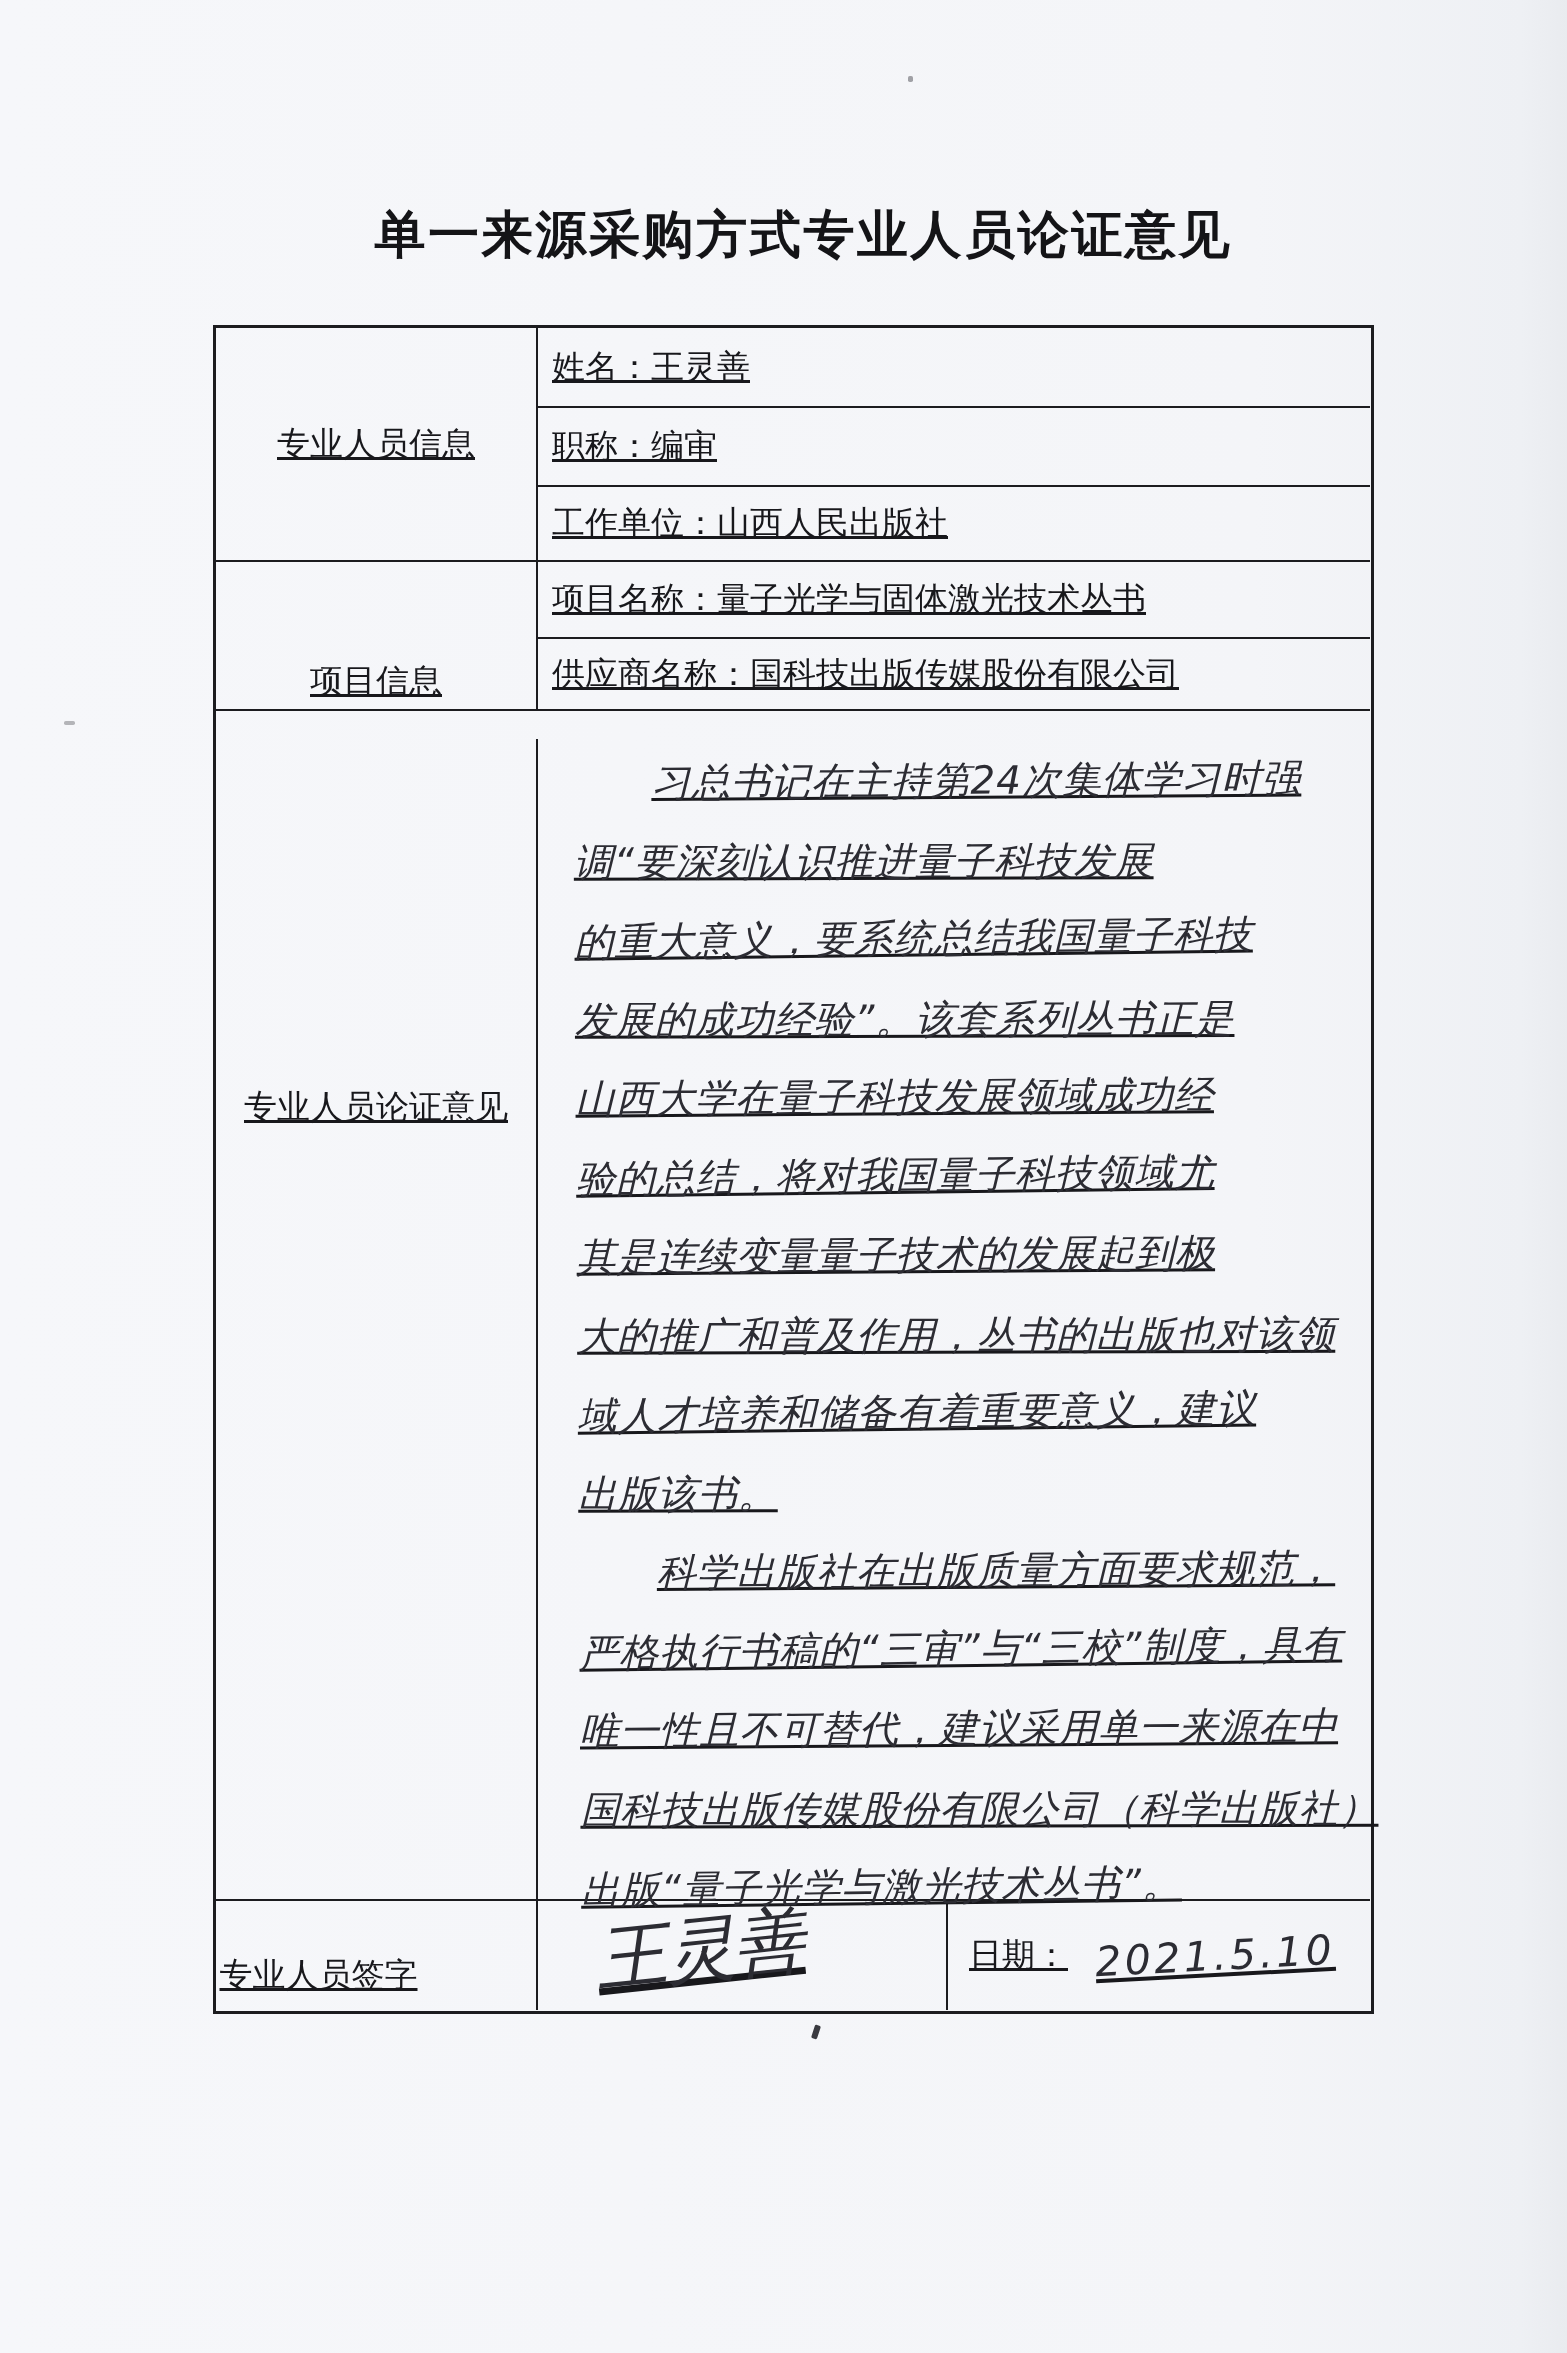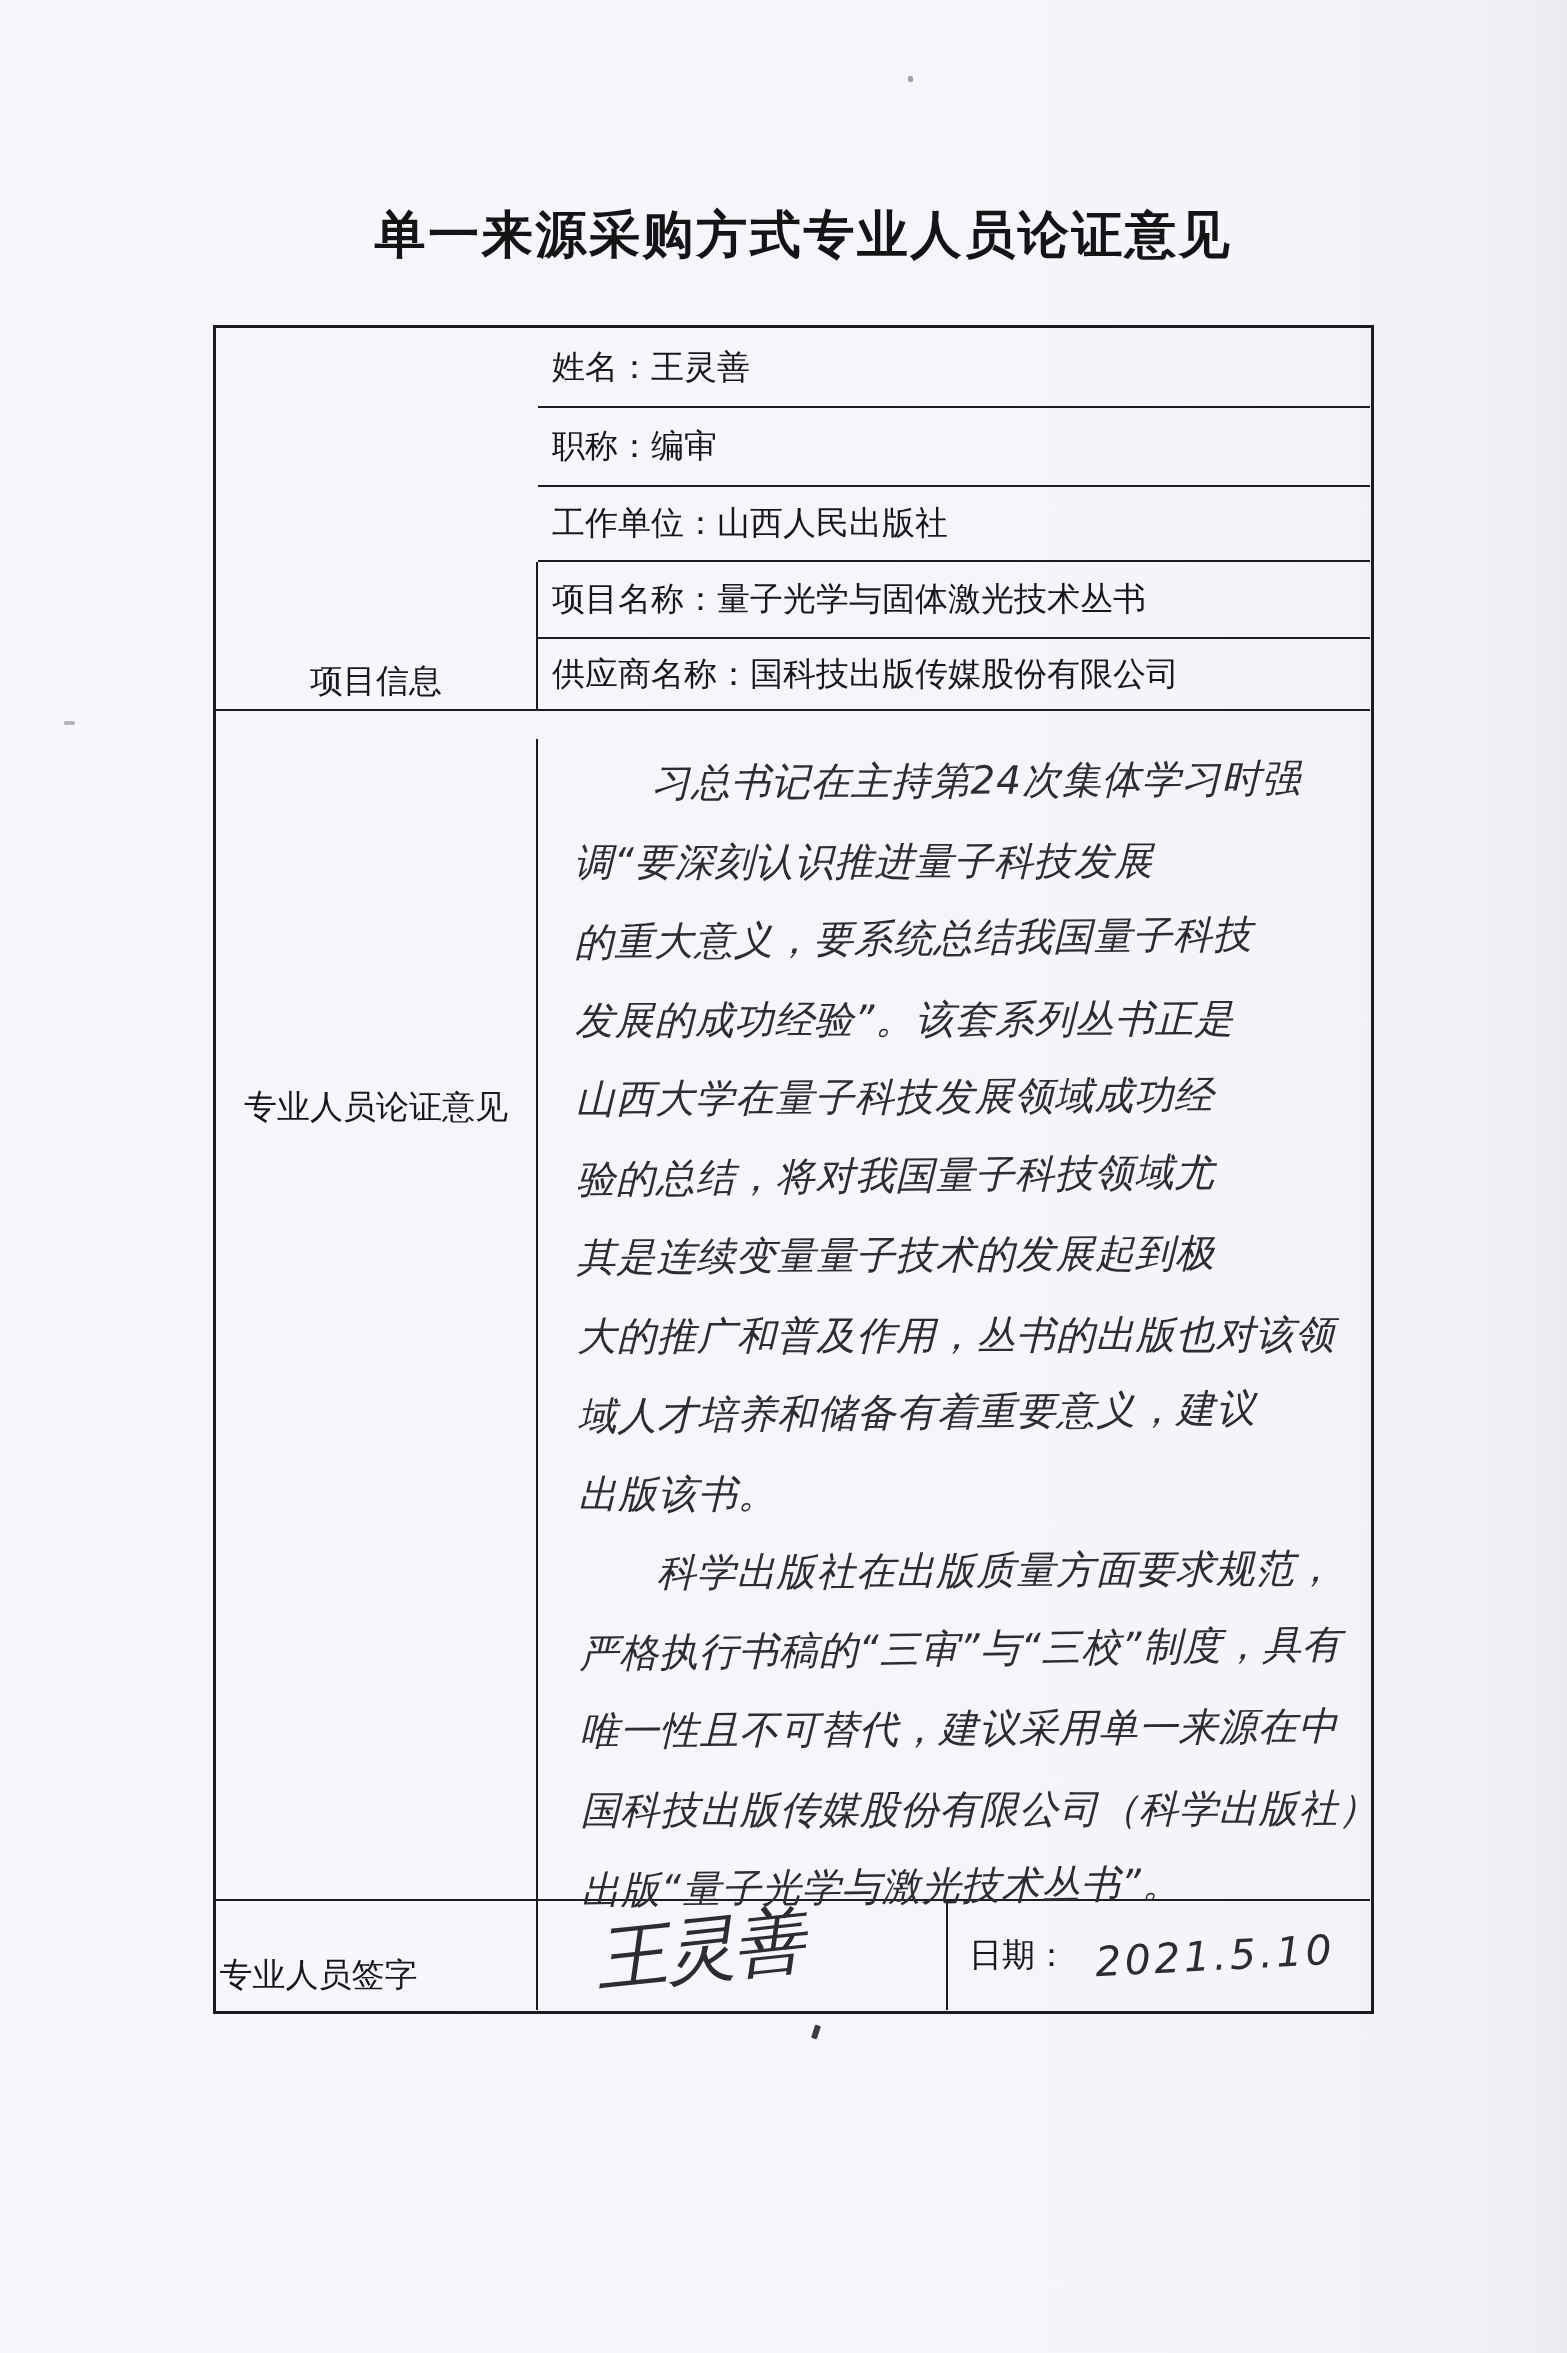--- a/index.html
+++ b/index.html
@@ -37,20 +37,21 @@
     grid-template-columns: 322px 410px 422px;
     grid-template-rows: 80px 79px 75px 77px 72px 1190px 109px;
     background: transparent;
   }
   .cell {
     border-right: 2.6px solid #1c1c1f;
     border-bottom: 2.6px solid #1c1c1f;
     display: flex;
     font-size: 33px;
     color: #18181c;
+    text-decoration: underline;
   }
   .cell.no-r { border-right: none; }
   .cell.no-b { border-bottom: none; }
 
   .a1 { grid-column: 1; grid-row: 1 / span 3; align-items: center; justify-content: center; }
   .b1 { grid-column: 2 / span 2; grid-row: 1; }
   .b2 { grid-column: 2 / span 2; grid-row: 2; }
   .b3 { grid-column: 2 / span 2; grid-row: 3; }
   .a2 { grid-column: 1; grid-row: 4 / span 2; align-items: flex-end; justify-content: center; padding-bottom: 5px; }
   .b4 { grid-column: 2 / span 2; grid-row: 4; }
@@ -102,20 +103,23 @@
   .artifact-dot  { left: 908px; top: 76px; width: 5.3px; height: 6.2px; opacity: .45; }
   .artifact-dot2 { left: 64px;  top: 721px; width: 10.6px; height: 3.5px; opacity: .35; }
 </style>
 </head>
 <body>
 
 <h1 class="doc-title">单一来源采购方式专业人员论证意见</h1>
 
 <div class="form-table">
 
+  <div class="cell a1">
+    <span>专业人员信息</span>
+  </div>
 
   <div class="cell b1 value-cell no-r">
     <span>姓名：王灵善</span>
   </div>
   <div class="cell b2 value-cell no-r">
     <span>职称：编审</span>
   </div>
   <div class="cell b3 value-cell no-r">
     <span>工作单位：山西人民出版社</span>
   </div>

